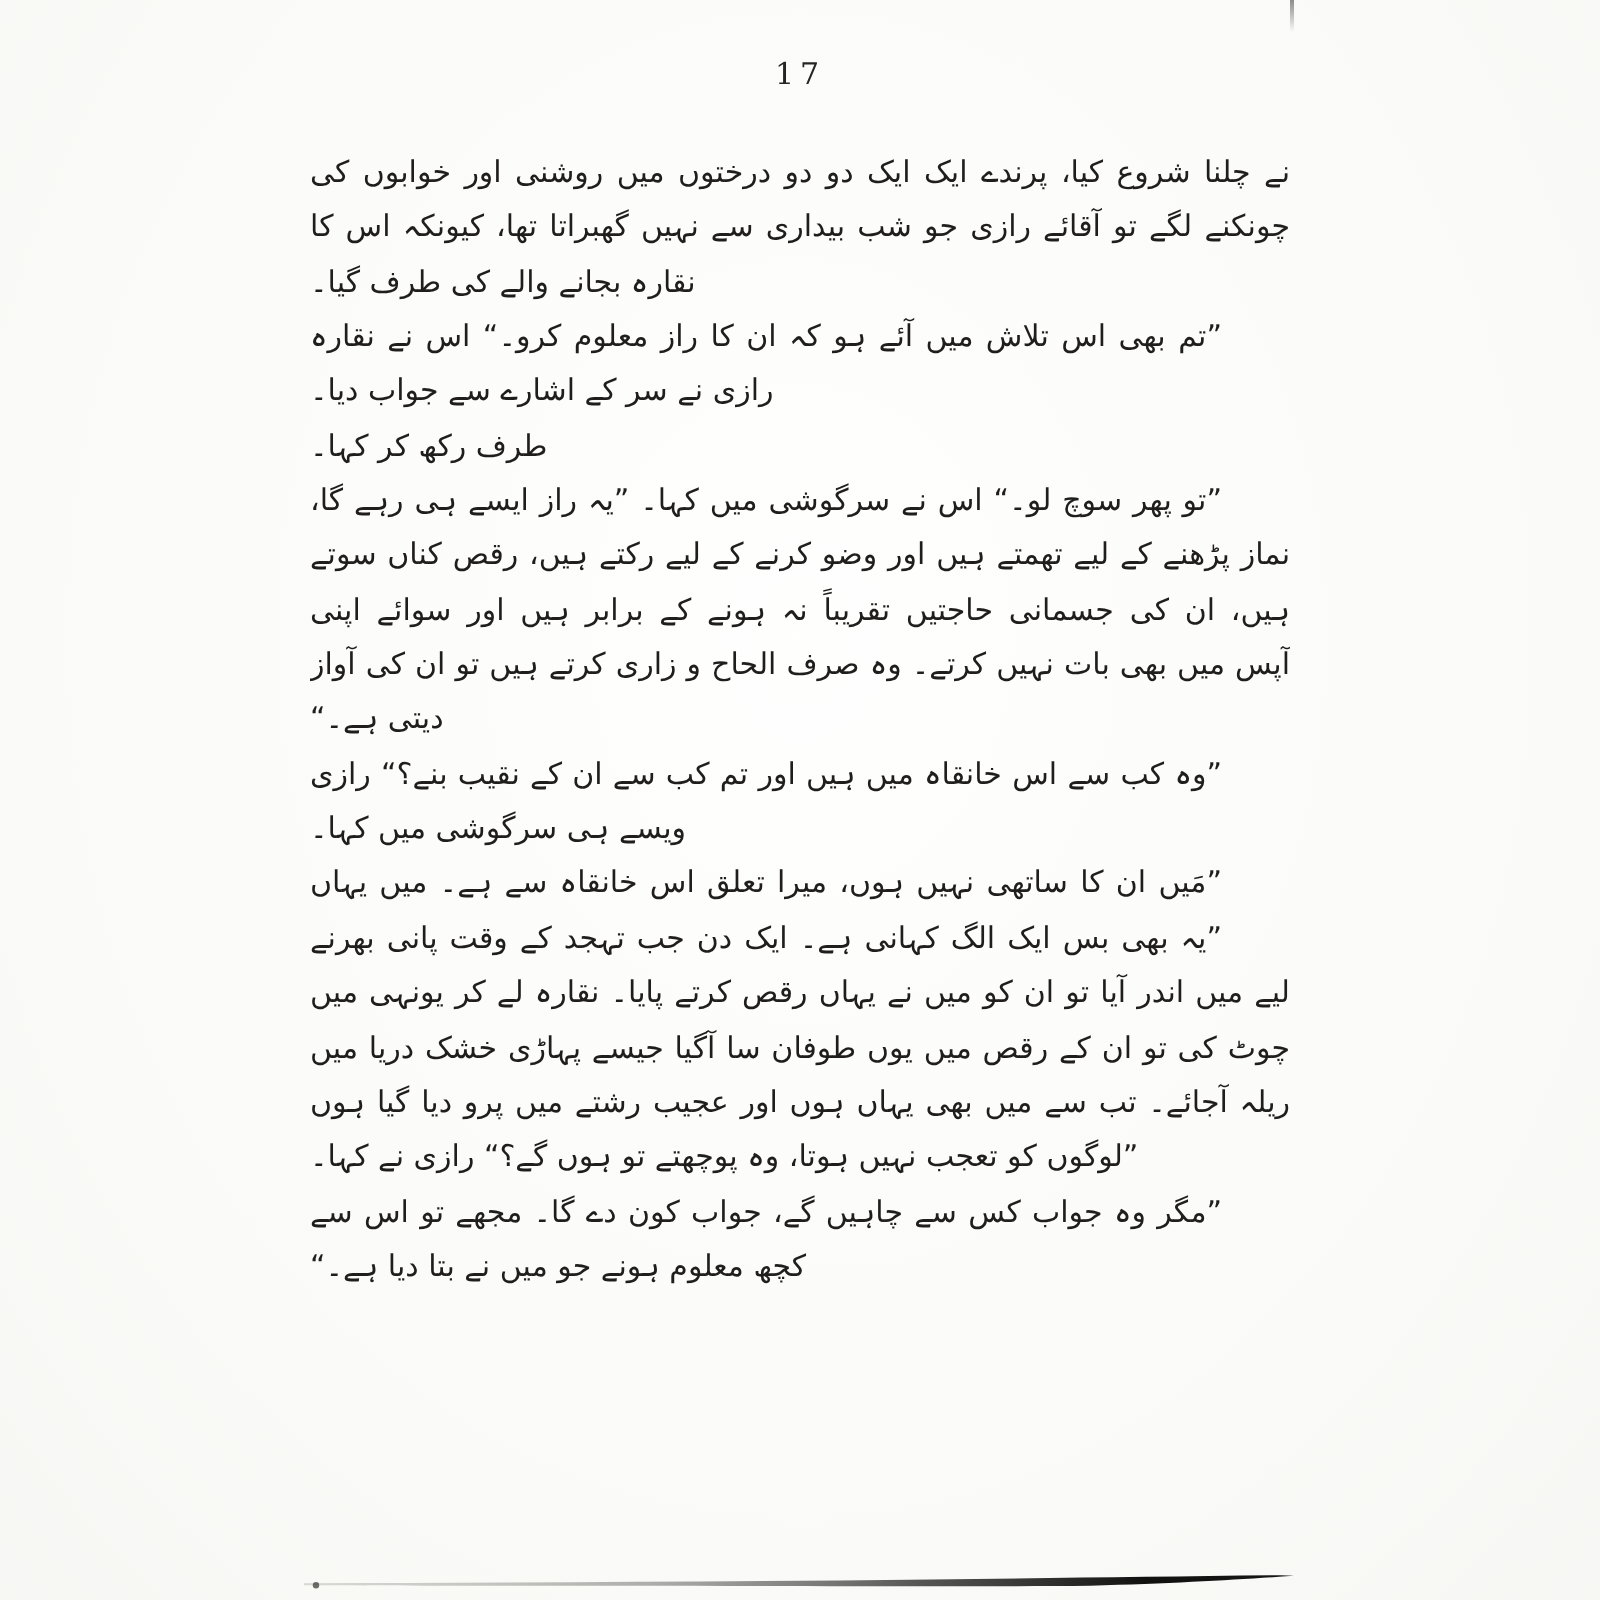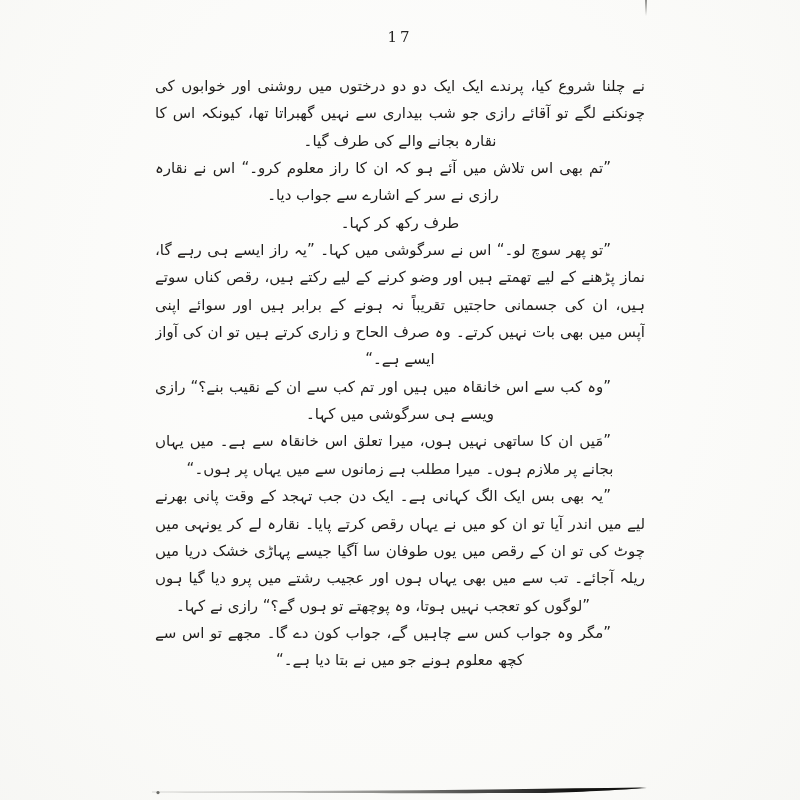--- a/index.html
+++ b/index.html
@@ -41,21 +41,21 @@
     position: absolute;
     top: 73px;
     left: 155px;
     width: 490px;
     direction: rtl;
     color: #201e1c;
   }
 
   .line {
     direction: rtl;
-    text-align: center;
+    text-align: left;
     font-size: 15px;
     height: 27.35px;
     line-height: 27.35px;
     white-space: nowrap;
     overflow: hidden;
     font-family: "DejaVu Sans", sans-serif;
   }
   .line.indent { padding-right: 34px; }
   .line.justify {
     white-space: normal;
@@ -83,25 +83,24 @@
       <div class="line justify">نے چلنا شروع کیا، پرندے ایک ایک دو دو درختوں میں روشنی اور خوابوں کی وجہ سے</div>
       <div class="line justify">چونکنے لگے تو آقائے رازی جو شب بیداری سے نہیں گھبراتا تھا، کیونکہ اس کا عادی تھا،</div>
       <div class="line">نقارہ بجانے والے کی طرف گیا۔</div>
       <div class="line indent justify">”تم بھی اس تلاش میں آئے ہو کہ ان کا راز معلوم کرو۔“ اس نے نقارہ ایک</div>
       <div class="line indent">رازی نے سر کے اشارے سے جواب دیا۔</div>
       <div class="line">طرف رکھ کر کہا۔</div>
       <div class="line indent justify">”تو پھر سوچ لو۔“ اس نے سرگوشی میں کہا۔ ”یہ راز ایسے ہی رہے گا، وہ صرف</div>
       <div class="line justify">نماز پڑھنے کے لیے تھمتے ہیں اور وضو کرنے کے لیے رکتے ہیں، رقص کناں سوتے</div>
       <div class="line justify">ہیں، ان کی جسمانی حاجتیں تقریباً نہ ہونے کے برابر ہیں اور سوائے اپنی مناجات کے وہ</div>
       <div class="line justify">آپس میں بھی بات نہیں کرتے۔ وہ صرف الحاح و زاری کرتے ہیں تو ان کی آواز سنائی</div>
-      <div class="line">ایسے ہے۔“</div>
+      <div class="line">دیتی ہے۔“</div>
       <div class="line indent justify">”وہ کب سے اس خانقاہ میں ہیں اور تم کب سے ان کے نقیب بنے؟“ رازی نے</div>
       <div class="line">ویسے ہی سرگوشی میں کہا۔</div>
       <div class="line indent justify">”مَیں ان کا ساتھی نہیں ہوں، میرا تعلق اس خانقاہ سے ہے۔ میں یہاں نقارہ</div>
-      <div class="line">بجانے پر ملازم ہوں۔ میرا مطلب ہے زمانوں سے میں یہاں پر ہوں۔“</div>
       <div class="line indent justify">”یہ بھی بس ایک الگ کہانی ہے۔ ایک دن جب تہجد کے وقت پانی بھرنے کے</div>
       <div class="line justify">لیے میں اندر آیا تو ان کو میں نے یہاں رقص کرتے پایا۔ نقارہ لے کر یونہی میں نے</div>
       <div class="line justify">چوٹ کی تو ان کے رقص میں یوں طوفان سا آگیا جیسے پہاڑی خشک دریا میں اچانک پانی کا</div>
       <div class="line justify">ریلہ آجائے۔ تب سے میں بھی یہاں ہوں اور عجیب رشتے میں پرو دیا گیا ہوں کہ میں</div>
       <div class="line indent">”لوگوں کو تعجب نہیں ہوتا، وہ پوچھتے تو ہوں گے؟“ رازی نے کہا۔</div>
       <div class="line indent justify">”مگر وہ جواب کس سے چاہیں گے، جواب کون دے گا۔ مجھے تو اس سے زیادہ</div>
       <div class="line">کچھ معلوم ہونے جو میں نے بتا دیا ہے۔“</div>
     </div>
 
   <svg class="bottom-edge" viewBox="0 0 800 30" xmlns="http://www.w3.org/2000/svg">

